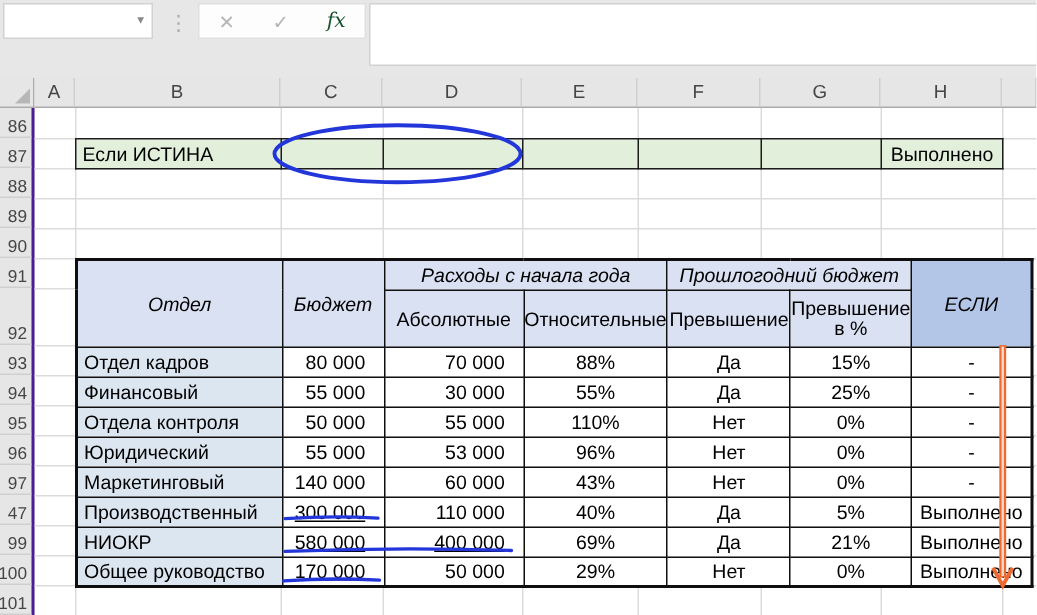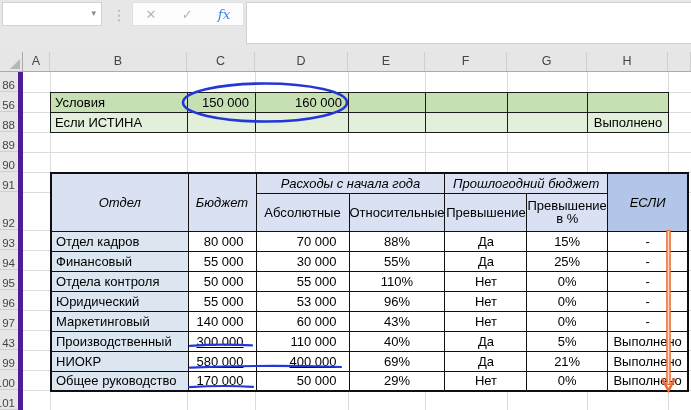--- a/index.html
+++ b/index.html
@@ -11,36 +11,36 @@
   .name-box { position:absolute; left:2px; top:2px; width:100px; height:24px; background:#fff;
               border:1px solid #d2d2d2; box-sizing:border-box; }
   .nb-text { position:absolute; left:5px; top:4px; font-size:12px; color:#222; }
   .nb-arrow { position:absolute; right:5px; top:5px; color:#8a8a8a; font-size:9px; }
   .dots { position:absolute; left:112px; top:4px; width:14px; height:22px; color:#ababab;
           font-size:14px; line-height:22px; text-align:center; }
   .fbtns { position:absolute; left:132px; top:2px; width:112px; height:24px; background:#fdfdfd;
            border:1px solid #e0e0e0; box-sizing:border-box; display:flex; align-items:center;
            justify-content:space-around; }
   .fbtn { color:#b5b5b5; font-size:13px; }
-  .fbtn.fx { font-family:"DejaVu Serif", serif; font-style:italic; color:#3b82f6; font-size:13.5px; }
+  .fbtn.fx { font-family:"DejaVu Serif", serif; font-style:italic; color:#14532d; font-size:13.5px; }
   .formula-bar { position:absolute; left:246px; top:2px; width:445px; height:42px; background:#fff;
                  border:1px solid #d2d2d2; border-right:none; box-sizing:border-box;
                  font-size:12px; color:#222; padding:3px 5px; }
 
   
   .corner { position:absolute; left:0; top:52px; width:23px; height:20px; background:#e6e6e6;
             border-right:1px solid #ababab; border-bottom:1px solid #ababab; box-sizing:border-box; }
   .corner .tri { position:absolute; right:2px; bottom:2px; width:0; height:0;
                  border-left:10px solid transparent; border-bottom:10px solid #b7b7b7; }
   .col-headers { position:absolute; left:23px; top:52px; height:20px; display:flex;
                  background:#e6e6e6; border-bottom:1px solid #ababab; box-sizing:border-box; }
   .col-h { box-sizing:border-box; border-right:1px solid #cfcfcf; color:#454545; font-size:12.5px;
            text-align:center; line-height:19px; height:19px; }
   .row-headers { position:absolute; left:0; top:72px; width:23px; background:#e6e6e6;
-                 border-right:5px solid #4c1d95; box-sizing:border-box; }
+                 border-right:2px solid #4c1d95; box-sizing:border-box; }
   .row-h { box-sizing:border-box; border-bottom:1px solid #cfcfcf; color:#454545; font-size:11.5px;
            text-align:right; padding-right:3px; display:flex; align-items:flex-end;
            justify-content:flex-end; }
 
   
   .gv { position:absolute; width:1px; top:72px; height:338px; background:#dcdcdc; z-index:1; }
   .gh { position:absolute; height:1px; left:23px; width:668px; background:#dcdcdc; z-index:1; }
 
   
   table.sheet-tbl { border-collapse:collapse; table-layout:fixed; position:absolute; z-index:2;
@@ -98,32 +98,32 @@
       <div class="col-h" style="width: 68px;">C</div>
       <div class="col-h" style="width: 93px;">D</div>
       <div class="col-h" style="width: 77px;">E</div>
       <div class="col-h" style="width: 82px;">F</div>
       <div class="col-h" style="width: 80px;">G</div>
       <div class="col-h" style="width: 81px;">H</div>
       <div class="col-h" style="width: 23px;"></div>
     </div>
   <div class="row-headers" id="rowHeaders">
       <div class="row-h" style="height: 20px;">86</div>
-      <div class="row-h" style="height: 20px;">56</div>
+      <div class="row-h" style="height: 20px;">87</div>
       <div class="row-h" style="height: 20px;">88</div>
       <div class="row-h" style="height: 20px;">89</div>
       <div class="row-h" style="height: 20px;">90</div>
       <div class="row-h" style="height: 20px;">91</div>
       <div class="row-h" style="height: 38px;">92</div>
       <div class="row-h" style="height: 20px;">93</div>
       <div class="row-h" style="height: 20px;">94</div>
       <div class="row-h" style="height: 20px;">95</div>
       <div class="row-h" style="height: 20px;">96</div>
       <div class="row-h" style="height: 20px;">97</div>
-      <div class="row-h" style="height: 20px;">43</div>
+      <div class="row-h" style="height: 20px;">47</div>
       <div class="row-h" style="height: 20px;">99</div>
       <div class="row-h" style="height: 20px;">100</div>
       <div class="row-h" style="height: 20px;">101</div>
     </div>
   <div id="gridlines">
       <div class="gv" style="left: 50px;"></div>
       <div class="gv" style="left: 187px;"></div>
       <div class="gv" style="left: 255px;"></div>
       <div class="gv" style="left: 348px;"></div>
       <div class="gv" style="left: 425px;"></div>
@@ -151,29 +151,20 @@
     <colgroup>
         <col style="width:137px">
         <col style="width:68px">
         <col style="width:93px">
         <col style="width:77px">
         <col style="width:82px">
         <col style="width:80px">
         <col style="width:81px">
       </colgroup>
     <tbody>
-        <tr>
-      <td class="g1 lft">Условия</td>
-      <td class="g1 num6">150 000</td>
-      <td class="g1 num6">160 000</td>
-      <td class="g1"></td>
-      <td class="g1"></td>
-      <td class="g1"></td>
-      <td class="g1 ctr"></td>
-    </tr>
     <tr>
       <td class="g2 lft">Если ИСТИНА</td>
       <td class="g2"></td>
       <td class="g2"></td>
       <td class="g2"></td>
       <td class="g2"></td>
       <td class="g2"></td>
       <td class="g2 ctr">Выполнено</td>
     </tr>
   </tbody>

